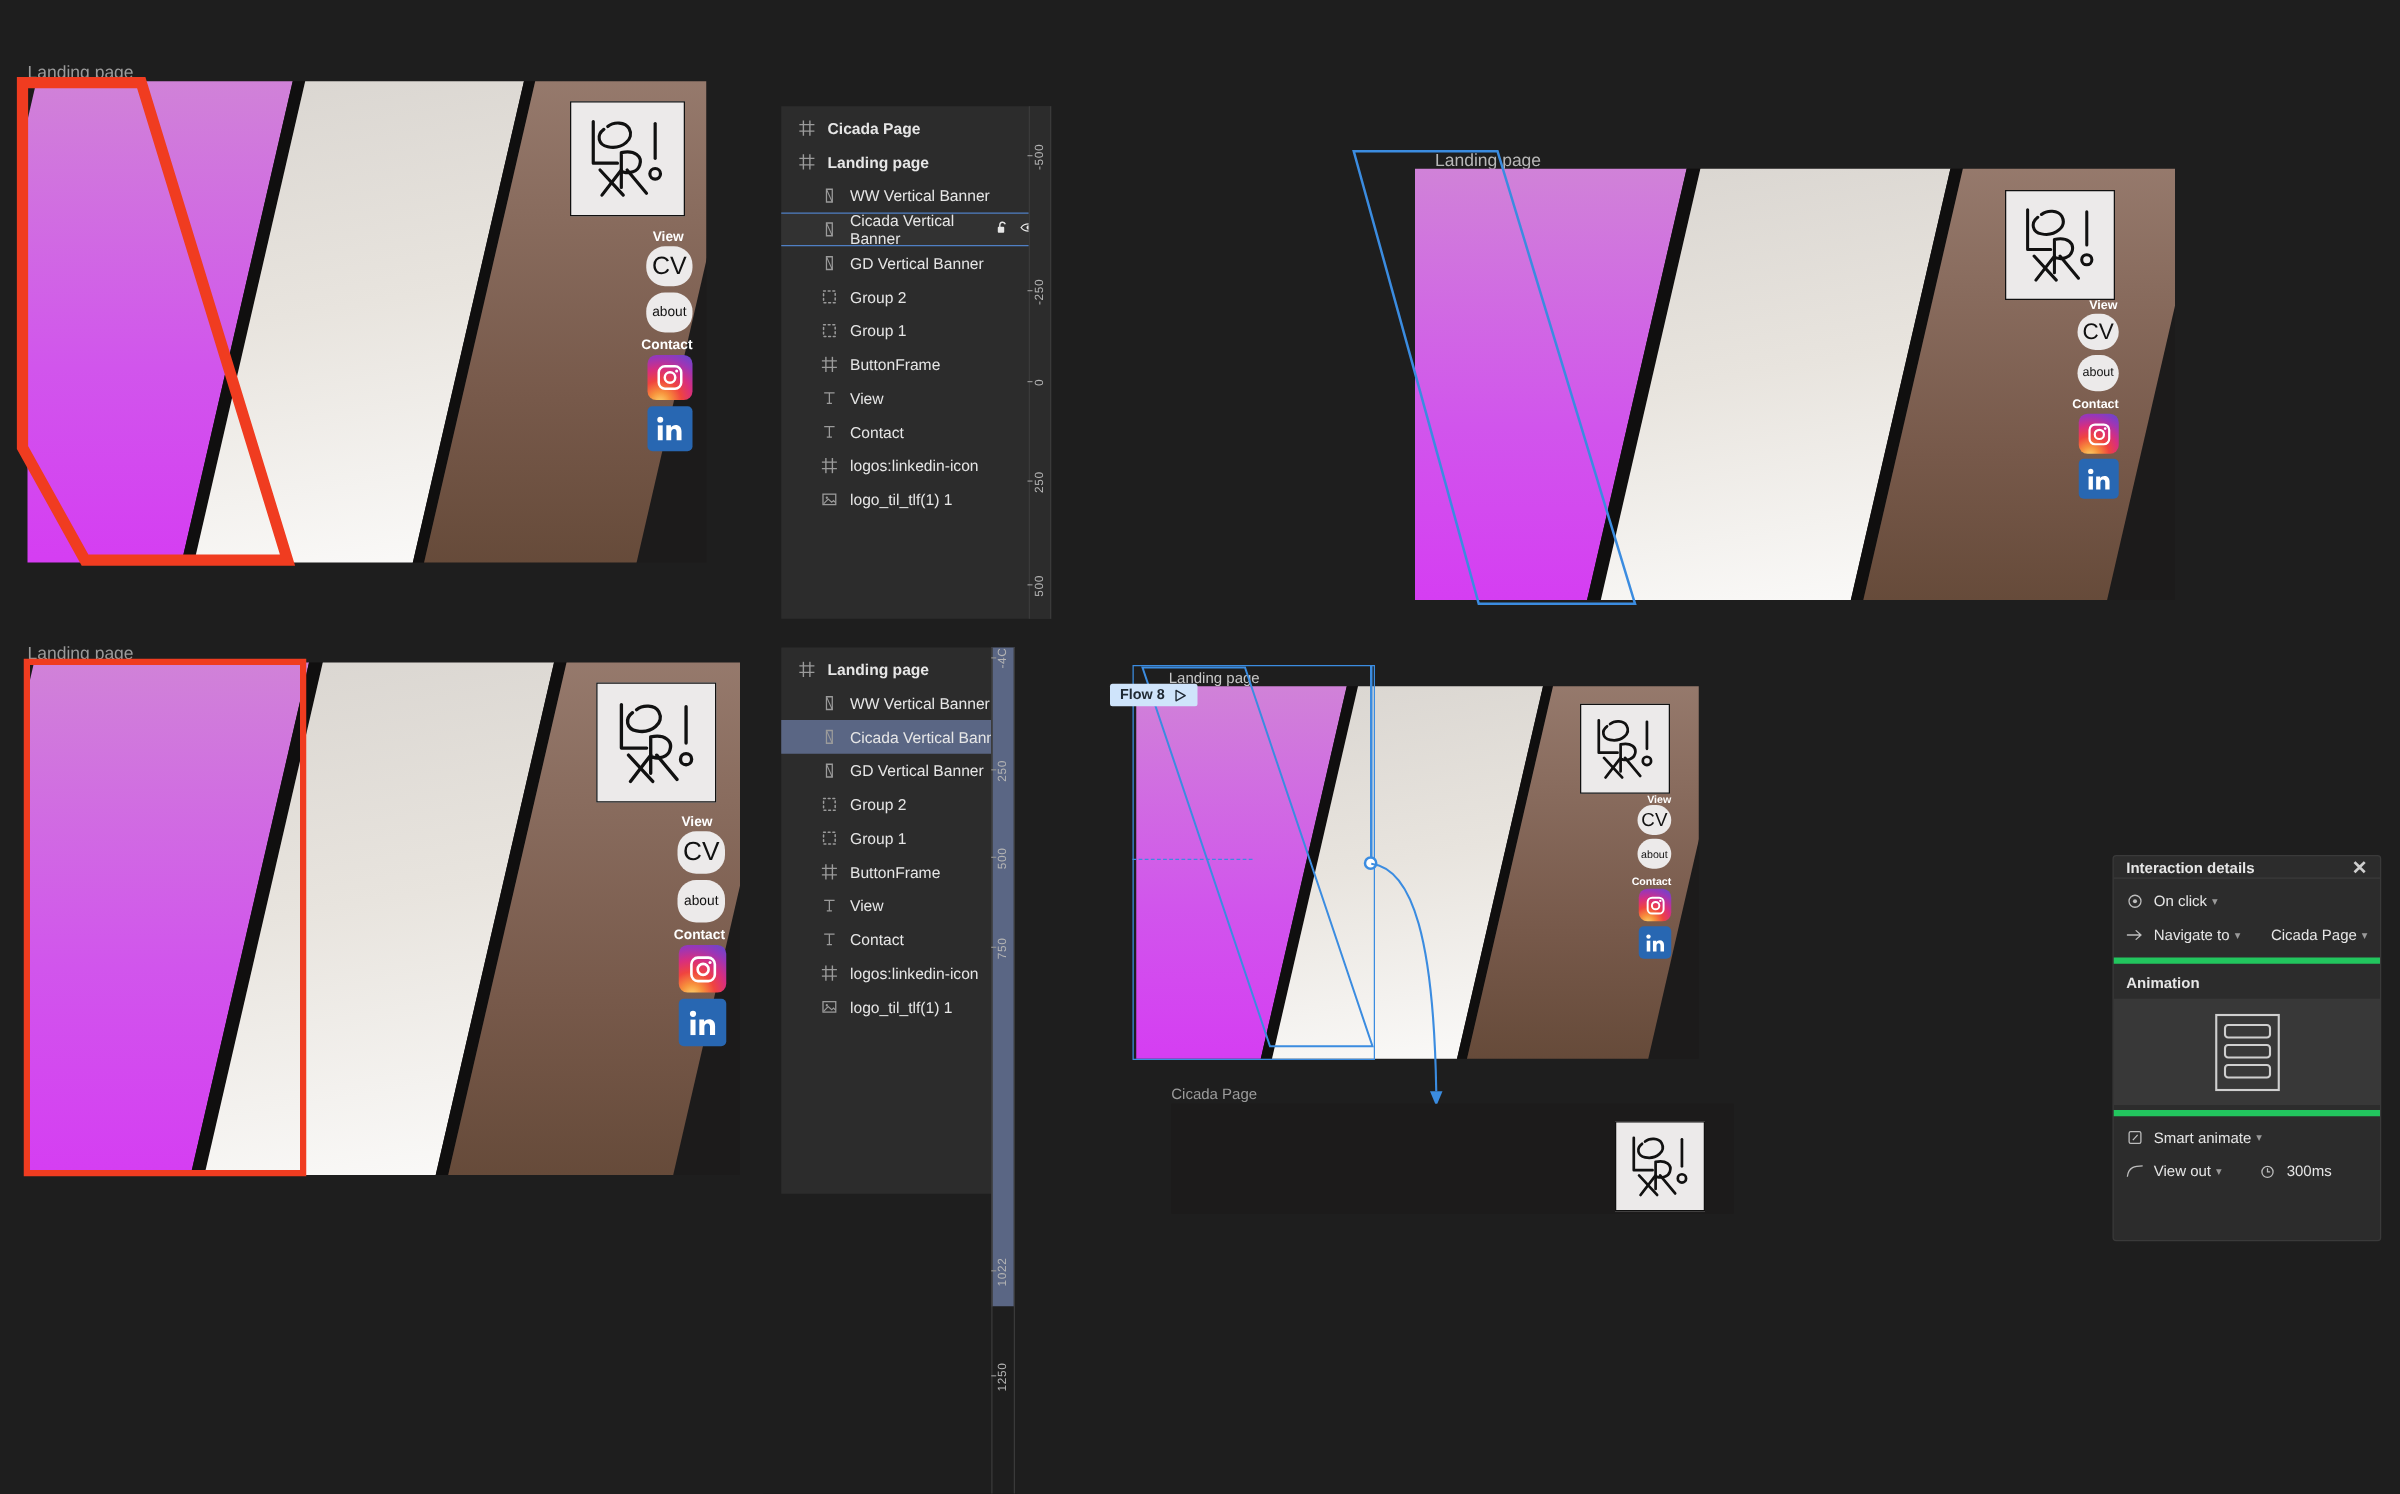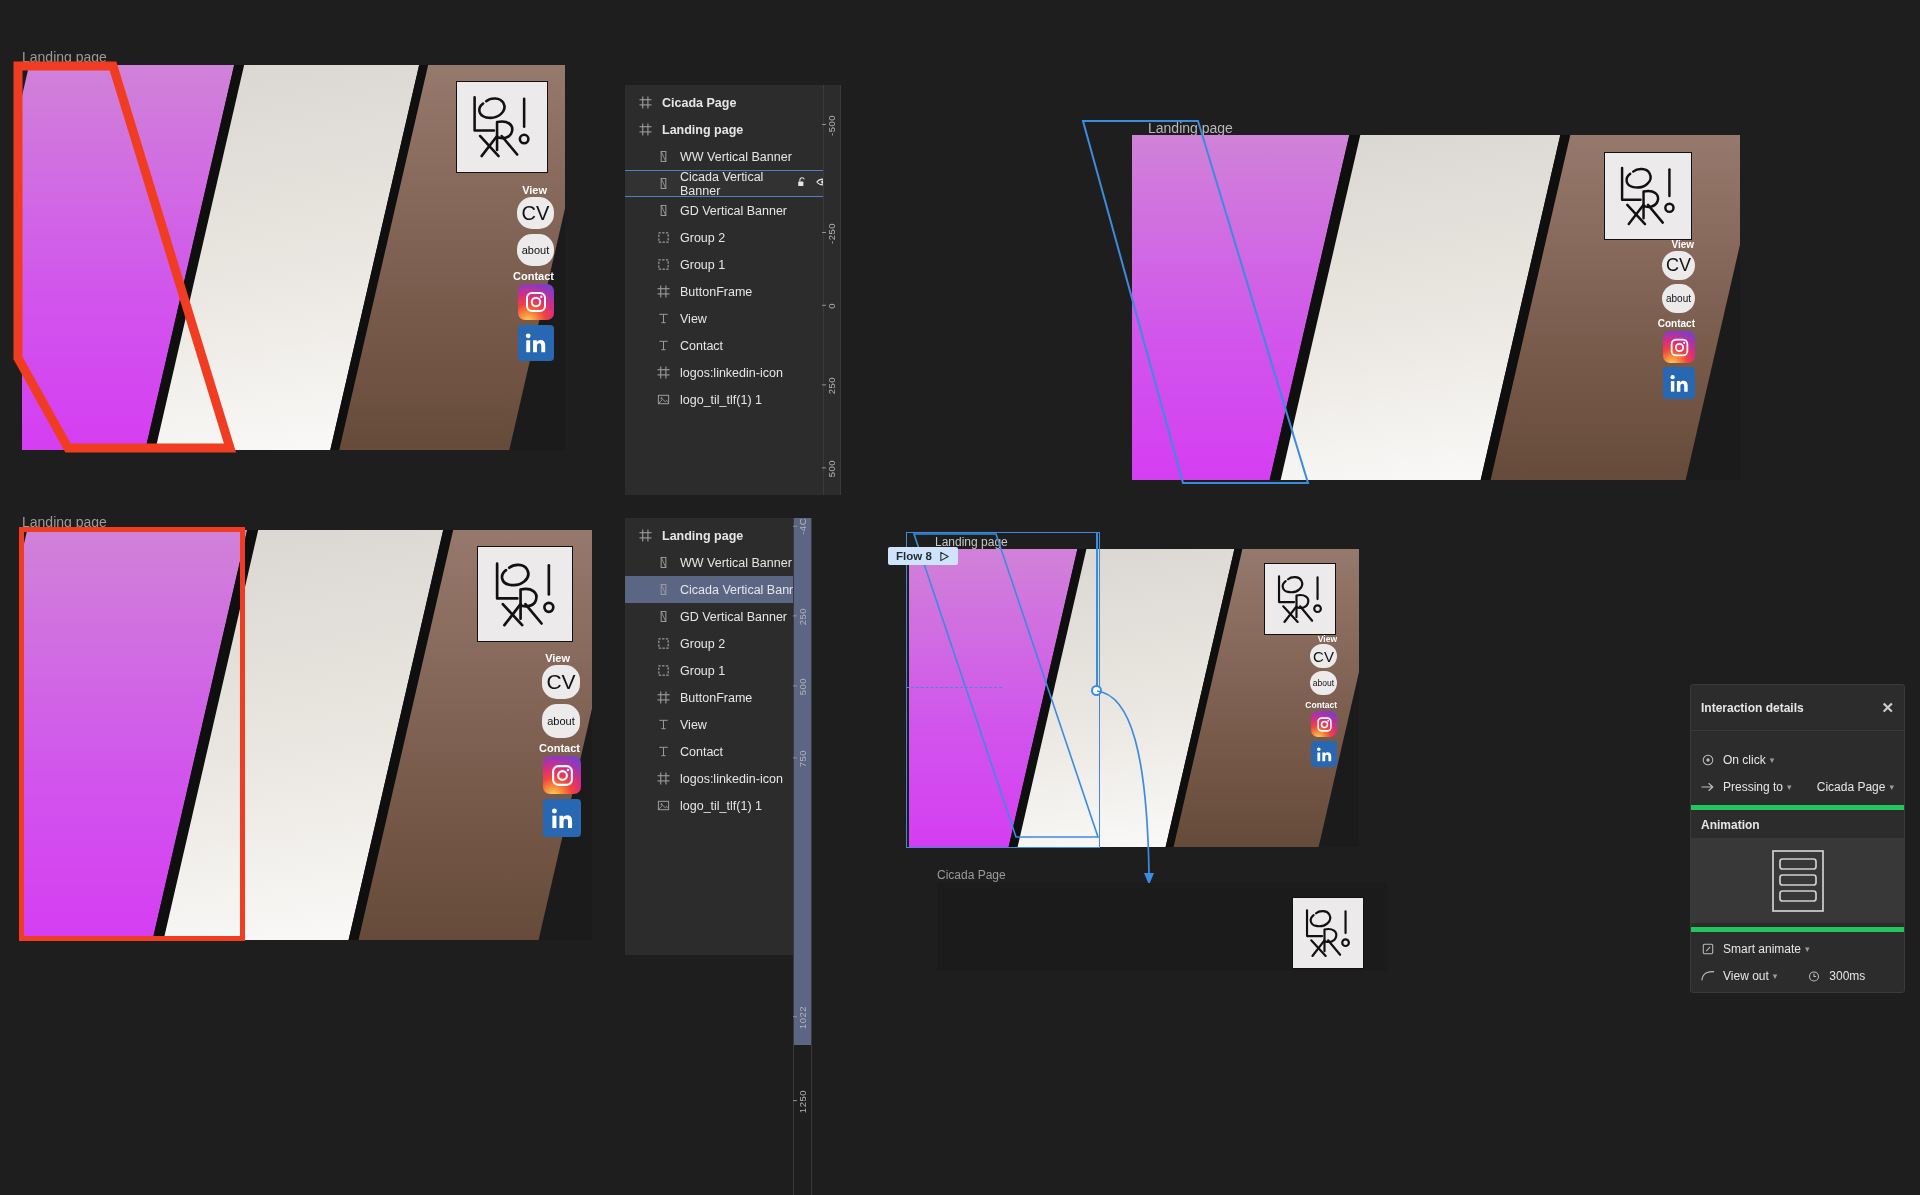--- a/index.html
+++ b/index.html
@@ -131,21 +131,21 @@
   .idpanel {
     position: absolute;
     background: #2c2c2c;
     border: 1px solid #3a3a3a;
     border-radius: 3px;
     color: #e6e6e6;
     font-size: 12px;
   }
   .idpanel .hdr {
     display:flex; align-items:center;
-    height: 46px; padding: 0 10px;
+    height: 18px; padding: 0 10px;
     font-weight: bold; font-size: 12px;
     border-bottom: 1px solid #3a3a3a;
   }
   .idpanel .hdr .x { margin-left:auto; font-size:15px; color:#cfcfcf; cursor:pointer; }
   .idpanel .rowline { display:flex; align-items:center; height:27px; padding:0 10px; gap:8px; }
   .idpanel .ico { width:14px; display:inline-flex; align-items:center; justify-content:center; color:#bdbdbd;}
   .caret { color:#9a9a9a; font-size:9px; margin-left:4px; }
   .sect { border-top: 5px solid #22c55e; }
   .sect-title { font-weight: bold; padding: 8px 10px 6px; }
   .anim-preview {
@@ -699,41 +699,41 @@
       </svg>
     </div>
   </div>
 
   <div class="idpanel" style="left:1690px; top:684px; width:215px; height:309px;">
     <div class="hdr">
       <span>Interaction details</span>
       <span class="x">✕</span>
     </div>
 
-    <div class="rowline" style="margin-top:15px;">
+    <div class="rowline" style="margin-top:4px;">
       <span class="ico">
         <svg width="12" height="12" viewBox="0 0 14 14">
             <circle cx="7" cy="7" r="5.6" fill="none" stroke="#bdbdbd" stroke-width="1.2"></circle>
             <circle cx="7" cy="7" r="1.9" fill="#bdbdbd"></circle>
           </svg>
       </span>
       <span class="dd">
         <span>On click</span>
         <span class="caret">▾</span>
       </span>
     </div>
 
     <div class="rowline">
       <span class="ico">
         <svg width="14" height="12" viewBox="0 0 16 12">
             <path d="M1 6 H13 M9 2 L13.5 6 L9 10" fill="none" stroke="#bdbdbd" stroke-width="1.2" stroke-linecap="round" stroke-linejoin="round"></path>
           </svg>
       </span>
       <span class="dd">
-        <span>Pressing to</span>
+        <span>Navigate to</span>
         <span class="caret">▾</span>
       </span>
       <span class="dd" style="margin-left:auto;">
         <span>Cicada Page</span>
         <span class="caret">▾</span>
       </span>
     </div>
 
     <div class="sect" style="margin-top:5px;">
       <div class="sect-title">Animation</div>

